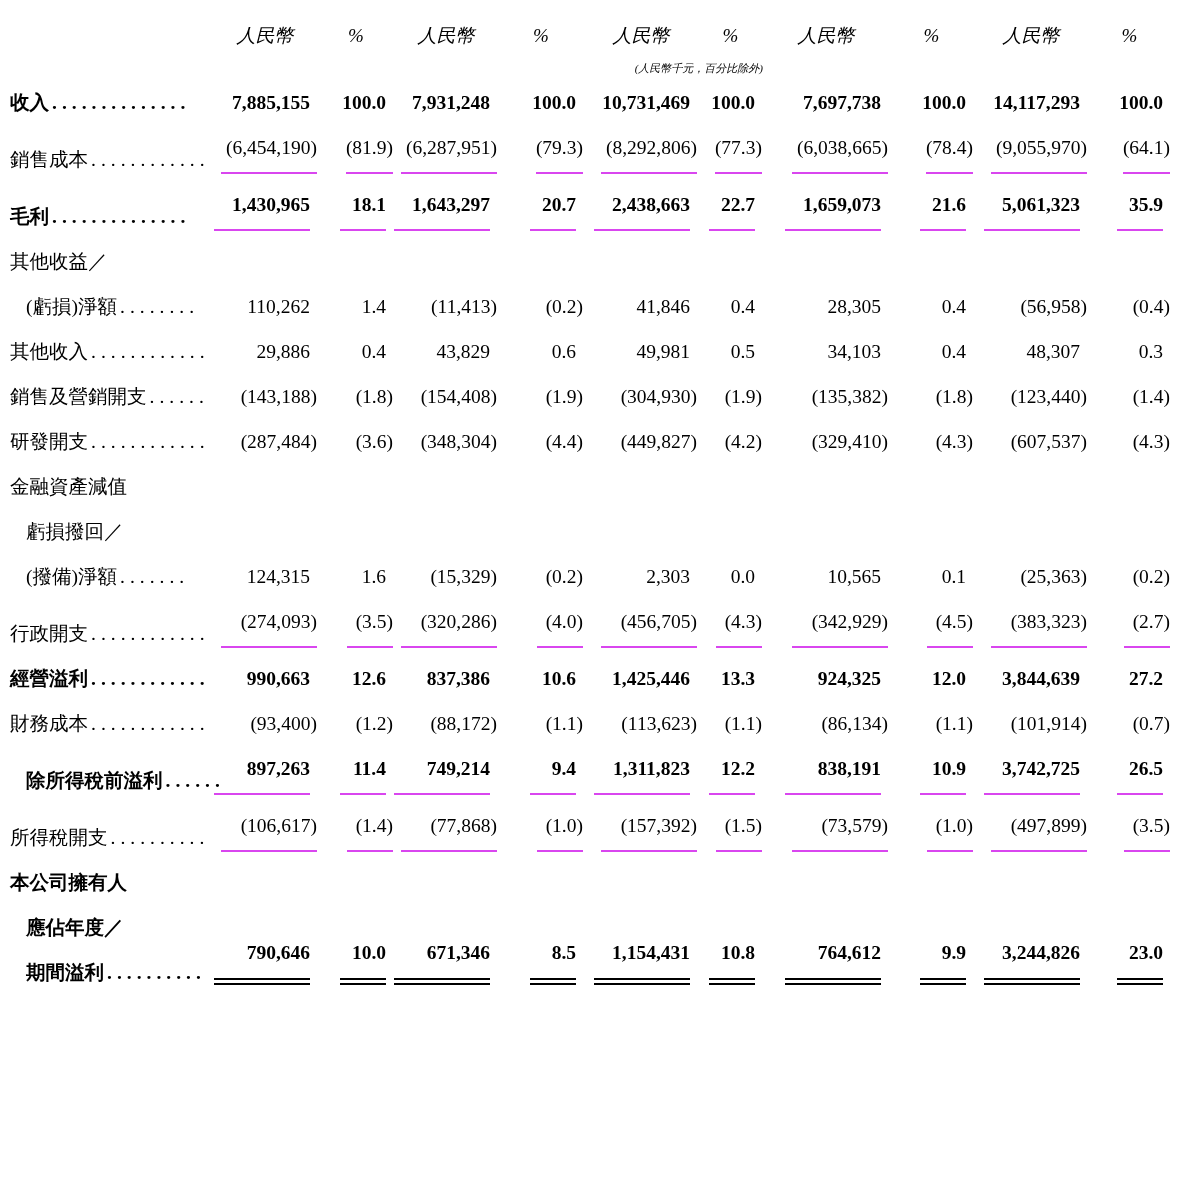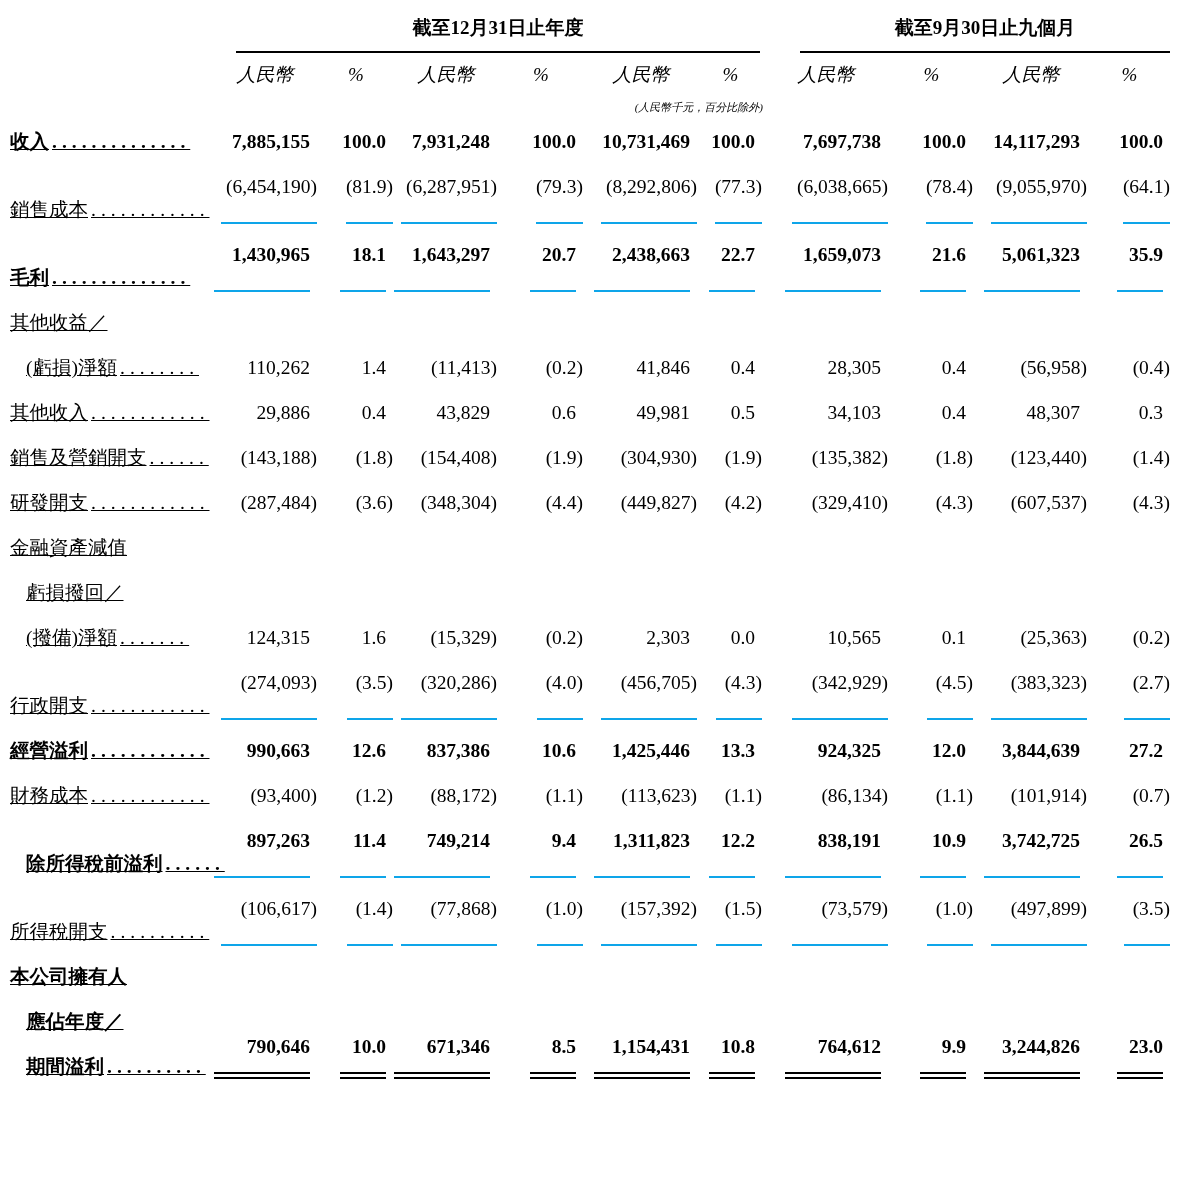--- a/index.html
+++ b/index.html
@@ -45,25 +45,25 @@
   tbody td.val{
     text-align:right;font-size:19.5px;line-height:45px;
     padding-right:8px;white-space:nowrap;
   }
   tbody td.val.paren{padding-right:1px;}
   tbody tr.bold td{font-weight:700;}
   .v{display:inline-block;text-align:right;}
   td.num .v{min-width:96px;}
   td.pct .v{min-width:46px;}
   tr.u1 td.val{padding-bottom:8px;}
-  tr.u1 .v{border-bottom:2px solid #0ea5e9;padding-bottom:13px;}
+  tr.u1 .v{border-bottom:2px solid #d946ef;padding-bottom:2px;}
   tr.u2 td.val{padding-bottom:10px;}
   tr.u2 .v{border-bottom:7px double #000;padding-bottom:3px;}
   td.lbl{font-size:19.5px;}
-  .lline{line-height:45px;white-space:nowrap;text-decoration:underline;}
+  .lline{line-height:45px;white-space:nowrap;}
   .leader{letter-spacing:5px;margin-left:3px;}
 </style>
 </head>
 <body>
 
 <div class="doc">
   <table>
     <colgroup>
       <col style="width:202px">
       <col style="width:106px">
@@ -71,29 +71,20 @@
       <col style="width:104px">
         <col style="width:86px">
       <col style="width:114px">
         <col style="width:65px">
       <col style="width:126px">
         <col style="width:85px">
       <col style="width:114px">
         <col style="width:83px">
     </colgroup>
     <thead>
-      <tr>
-        <td></td>
-        <td colspan="6">
-          <div class="gtitle g1">截至12月31日止年度</div>
-        </td>
-        <td colspan="4">
-          <div class="gtitle g2">截至9月30日止九個月</div>
-        </td>
-      </tr>
       <tr class="r-sub">
         <td></td>
         <td>人民幣</td>
         <td>%</td>
         <td>人民幣</td>
         <td>%</td>
         <td>人民幣</td>
         <td>%</td>
         <td>人民幣</td>
         <td>%</td>

